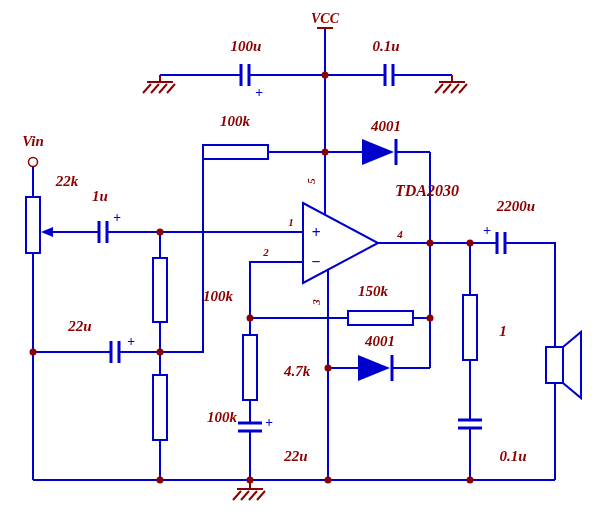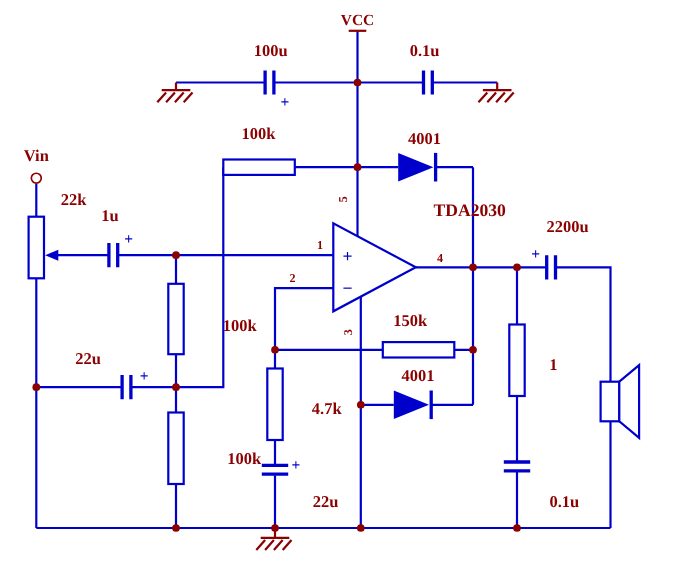--- a/index.html
+++ b/index.html
@@ -1,16 +1,16 @@
 <!DOCTYPE html>
 <html><head>
 <meta charset="utf-8">
 <style>
   html,body{margin:0;padding:0;background:#fff;}
-  .canvas{position:relative;width:614px;height:523px;background:#fff;overflow:hidden;}
+  .canvas{position:relative;width:614px;height:523px;background:#fff;overflow:hidden;font-style:italic;}
   svg{display:block;}
   .wire{stroke:#0000CC;stroke-width:2;fill:none;}
   .plate{stroke:#0000CC;stroke-width:3;fill:none;}
   .comp{stroke:#0000CC;stroke-width:2;fill:#fff;}
   .dfill{fill:#0000CC;stroke:none;}
   .redln{stroke:#8B0000;stroke-width:2;fill:none;}
   .term{stroke:#8B0000;stroke-width:1.5;fill:#fff;}
   .dot{fill:#8B0000;stroke:none;}
   .lbl{font-family:"Liberation Serif","DejaVu Serif",serif;font-weight:bold;font-size:15px;fill:#8B0000;}
   .lbl-sm{font-size:11px;}

